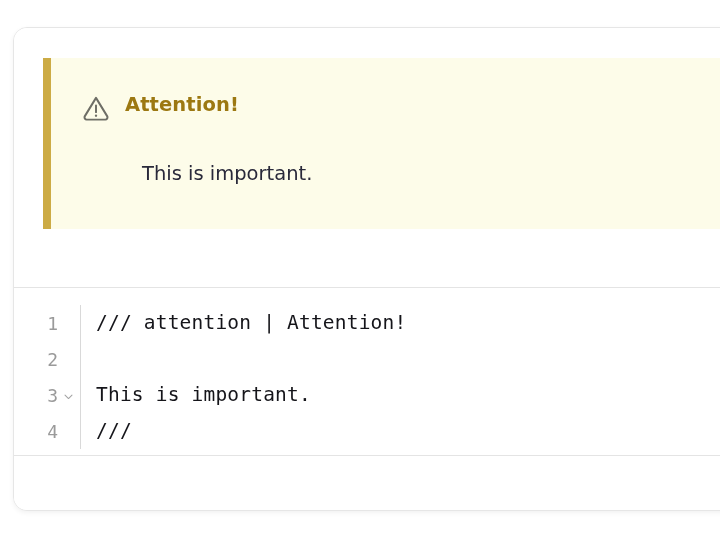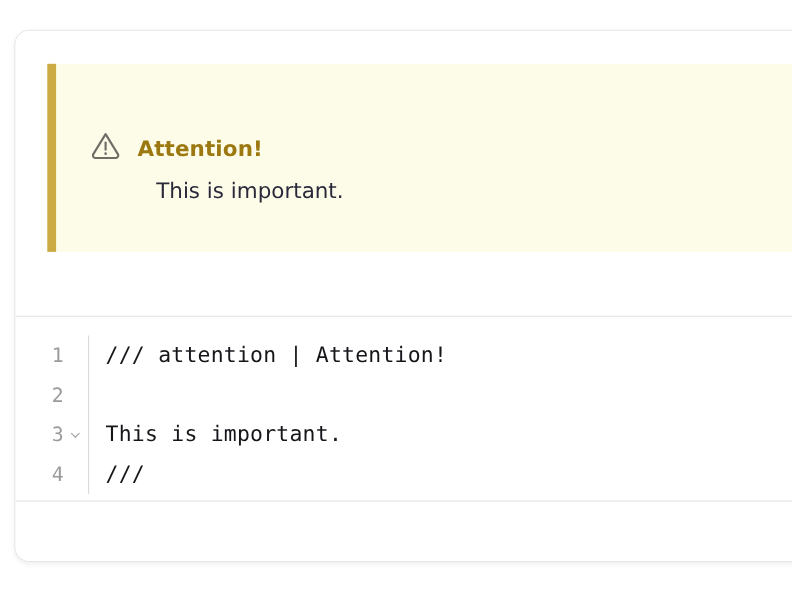--- a/index.html
+++ b/index.html
@@ -48,23 +48,22 @@
     background: #fdfce9;
     border-left: 8px solid #ccab45;
     box-sizing: border-box;
   }
 
   #admonition-title-row {
     position: absolute;
     left: 30px;
     top: 35px;
     display: flex;
-    align-items: flex-end;
+    align-items: flex-start;
     gap: 14px;
-    margin-top: 24px;
   }
 
   #warning-icon {
     width: 30px;
     height: 30px;
     flex: 0 0 auto;
     display: block;
   }
 
   #admonition-title {

